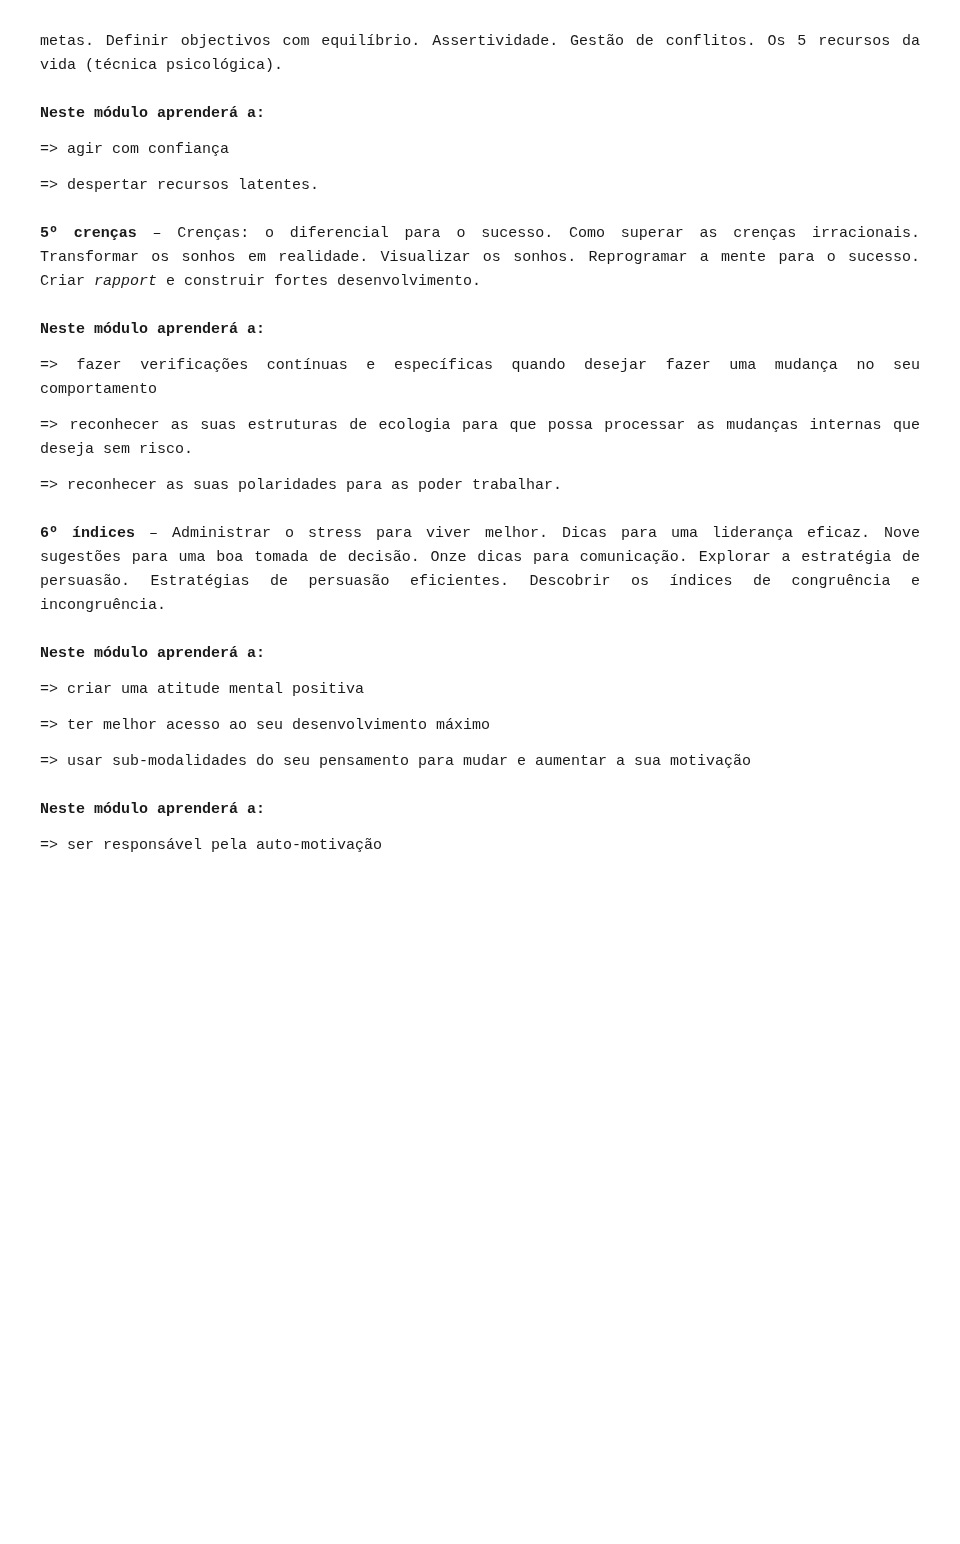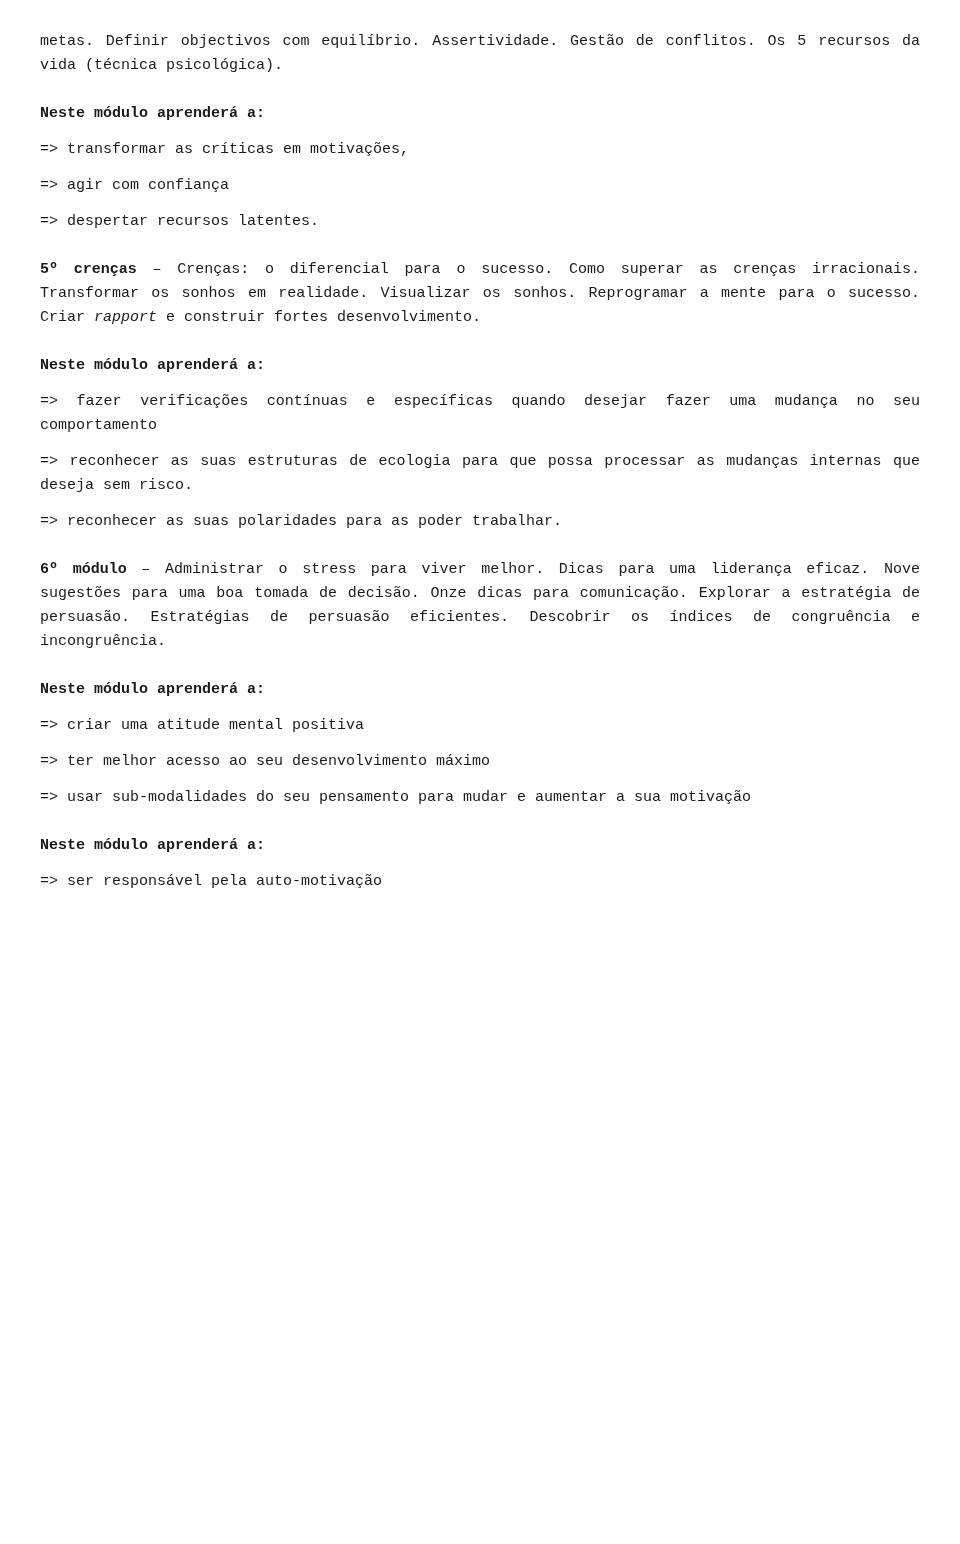--- a/index.html
+++ b/index.html
@@ -41,41 +41,40 @@
 <body>
 
 <div class="content-block">
 
   <div class="section">
     <p>metas. Definir objectivos com equilíbrio. Assertividade. Gestão de conflitos. Os 5 recursos da vida (técnica psicológica).</p>
   </div>
 
   <div class="section">
     <p><span class="bold">Neste módulo aprenderá a:</span></p>
-    <p>=&gt; transformar as críticas em motivações,</p>
     <p>=&gt; agir com confiança</p>
     <p>=&gt; despertar recursos latentes.</p>
   </div>
 
   <div class="section">
     <p>
       <span class="bold">5º crenças</span><span> – Crenças: o diferencial para o sucesso. Como superar as crenças irracionais. Transformar os sonhos em realidade. Visualizar os sonhos. Reprogramar a mente para o sucesso. Criar </span><em>rapport</em><span> e construir fortes desenvolvimento.</span>
     </p>
   </div>
 
   <div class="section">
     <p><span class="bold">Neste módulo aprenderá a:</span></p>
     <p>=&gt; fazer verificações contínuas e específicas quando desejar fazer uma mudança no seu comportamento</p>
     <p>=&gt; reconhecer as suas estruturas de ecologia para que possa processar as mudanças internas que deseja sem risco.</p>
     <p>=&gt; reconhecer as suas polaridades para as poder trabalhar.</p>
   </div>
 
   <div class="section">
     <p>
-      <span class="bold">6º módulo</span><span> – Administrar o stress para viver melhor. Dicas para uma liderança eficaz. Nove sugestões para uma boa tomada de decisão. Onze dicas para comunicação. Explorar a estratégia de persuasão. Estratégias de persuasão eficientes. Descobrir os índices de congruência e incongruência.</span>
+      <span class="bold">6º índices</span><span> – Administrar o stress para viver melhor. Dicas para uma liderança eficaz. Nove sugestões para uma boa tomada de decisão. Onze dicas para comunicação. Explorar a estratégia de persuasão. Estratégias de persuasão eficientes. Descobrir os índices de congruência e incongruência.</span>
     </p>
   </div>
 
   <div class="section">
     <p><span class="bold">Neste módulo aprenderá a:</span></p>
     <p>=&gt; criar uma atitude mental positiva</p>
     <p>=&gt; ter melhor acesso ao seu desenvolvimento máximo</p>
     <p>=&gt; usar sub-modalidades do seu pensamento para mudar e aumentar a sua motivação</p>
   </div>
 

